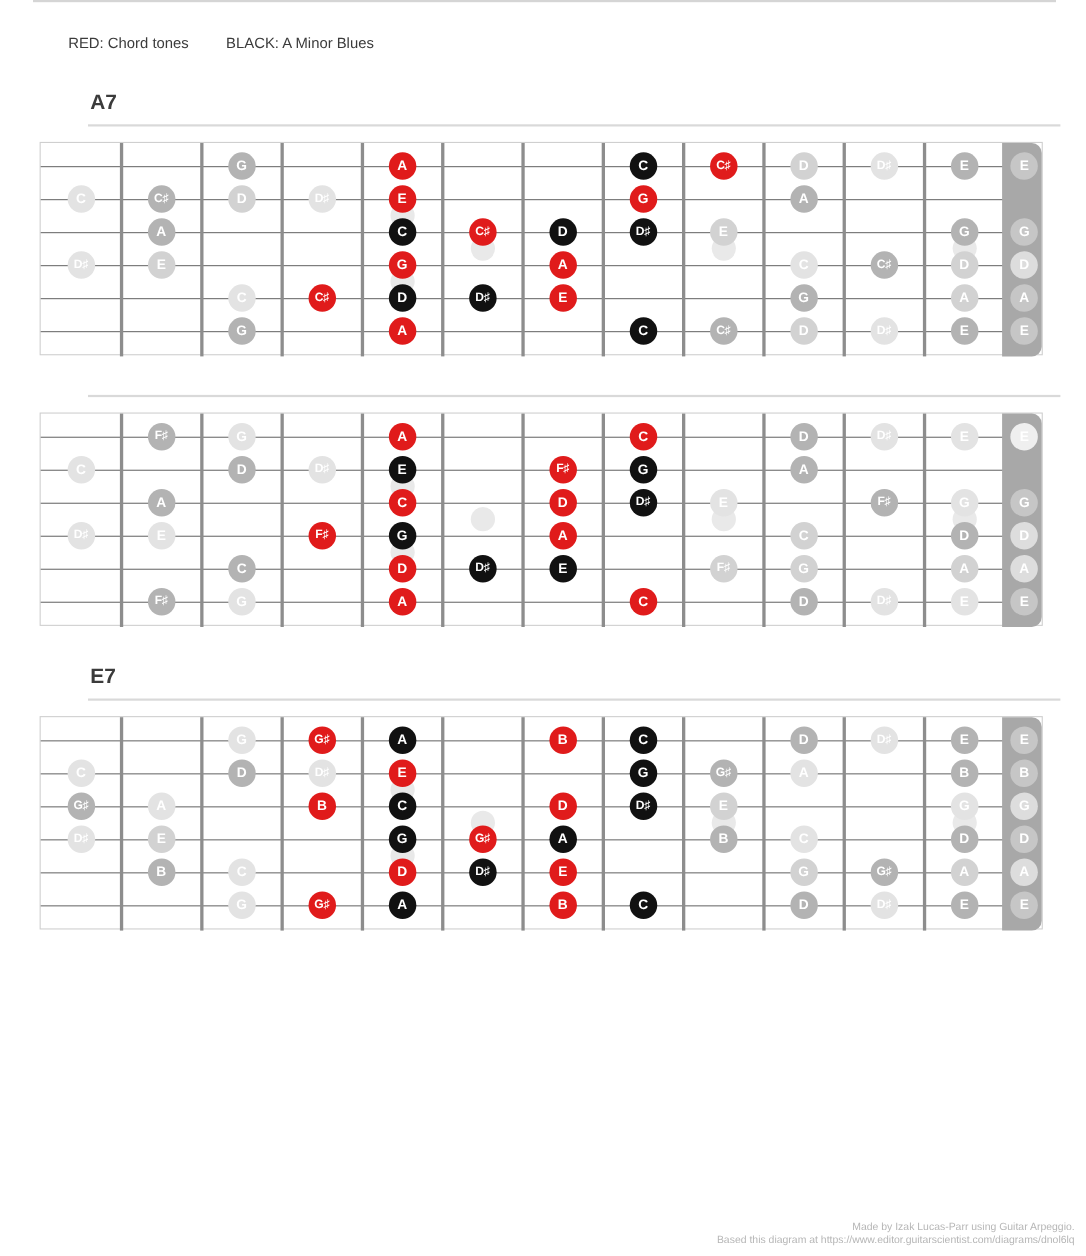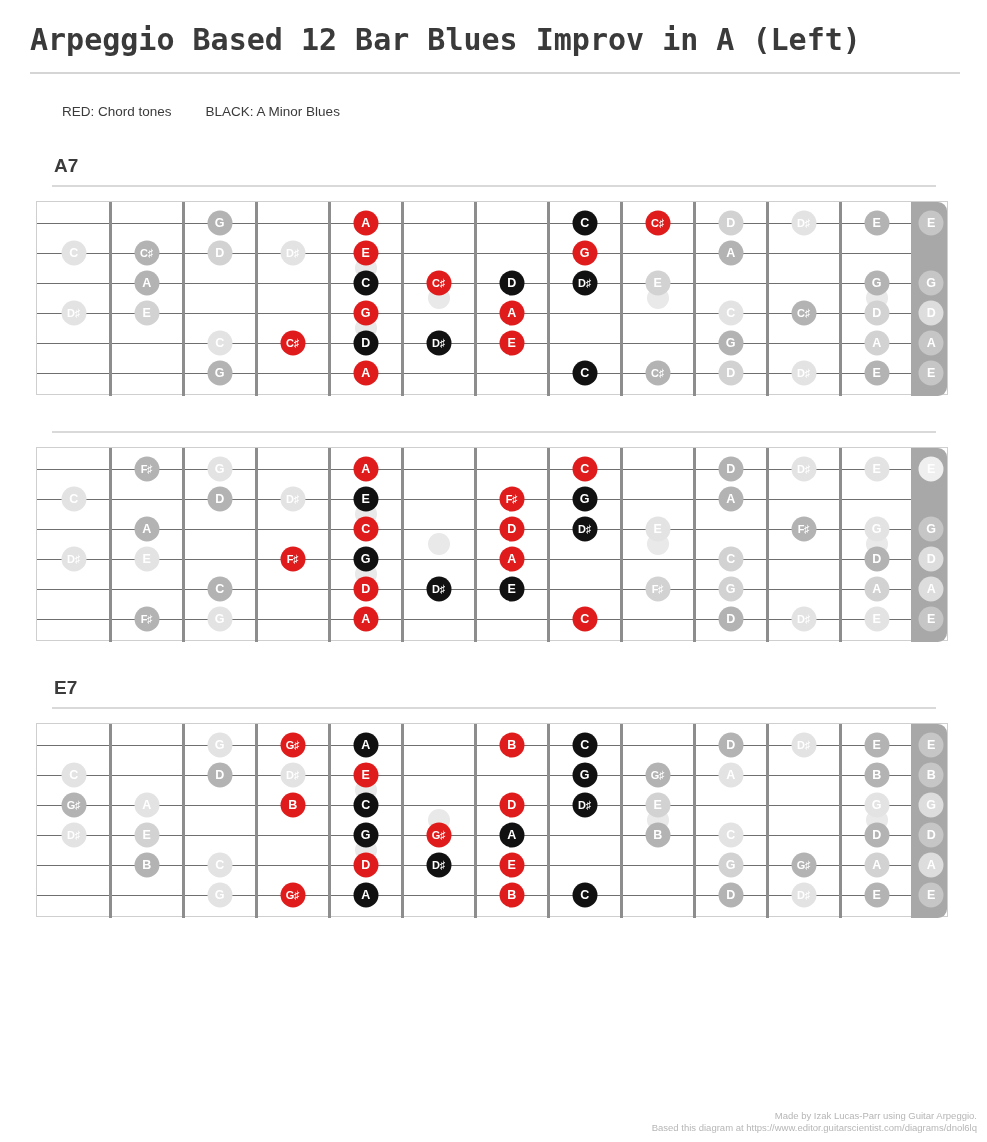--- a/index.html
+++ b/index.html
@@ -45,21 +45,21 @@
     color: #3b3b3b;
     display: flex;
     gap: 34px;
     font-family: "Liberation Sans", sans-serif;
   }
   .legend span { white-space: nowrap; }
 
   
   .section { margin-top: 36px; }
   .section-head {
-    margin-left: 52px;
+    margin-left: 80px;
     width: 884px;
   }
   .section-title {
     font-size: 19px;
     font-weight: 700;
     color: #3b3b3b;
     margin: 0 0 8px 2px;
     font-family: "Liberation Sans", sans-serif;
   }
   .section-rule {
@@ -152,23 +152,20 @@
     font-size: 9.5px;
     line-height: 12px;
     font-family: "Liberation Sans", sans-serif;
   }
 </style>
 </head>
 <body>
 
 <div class="page">
 
-  <div class="title-wrap">
-    <h1 class="doc-title">Arpeggio Based 12 Bar Blues Improv in A (Left)</h1>
-  </div>
   <div class="title-rule" style="margin-left:30px;"></div>
 
   <div class="legend">
     <span>RED: Chord tones</span>
     <span>BLACK: A Minor Blues</span>
   </div>
 
   <div id="boards">
       <div class="section">
         <div class="section-head">

